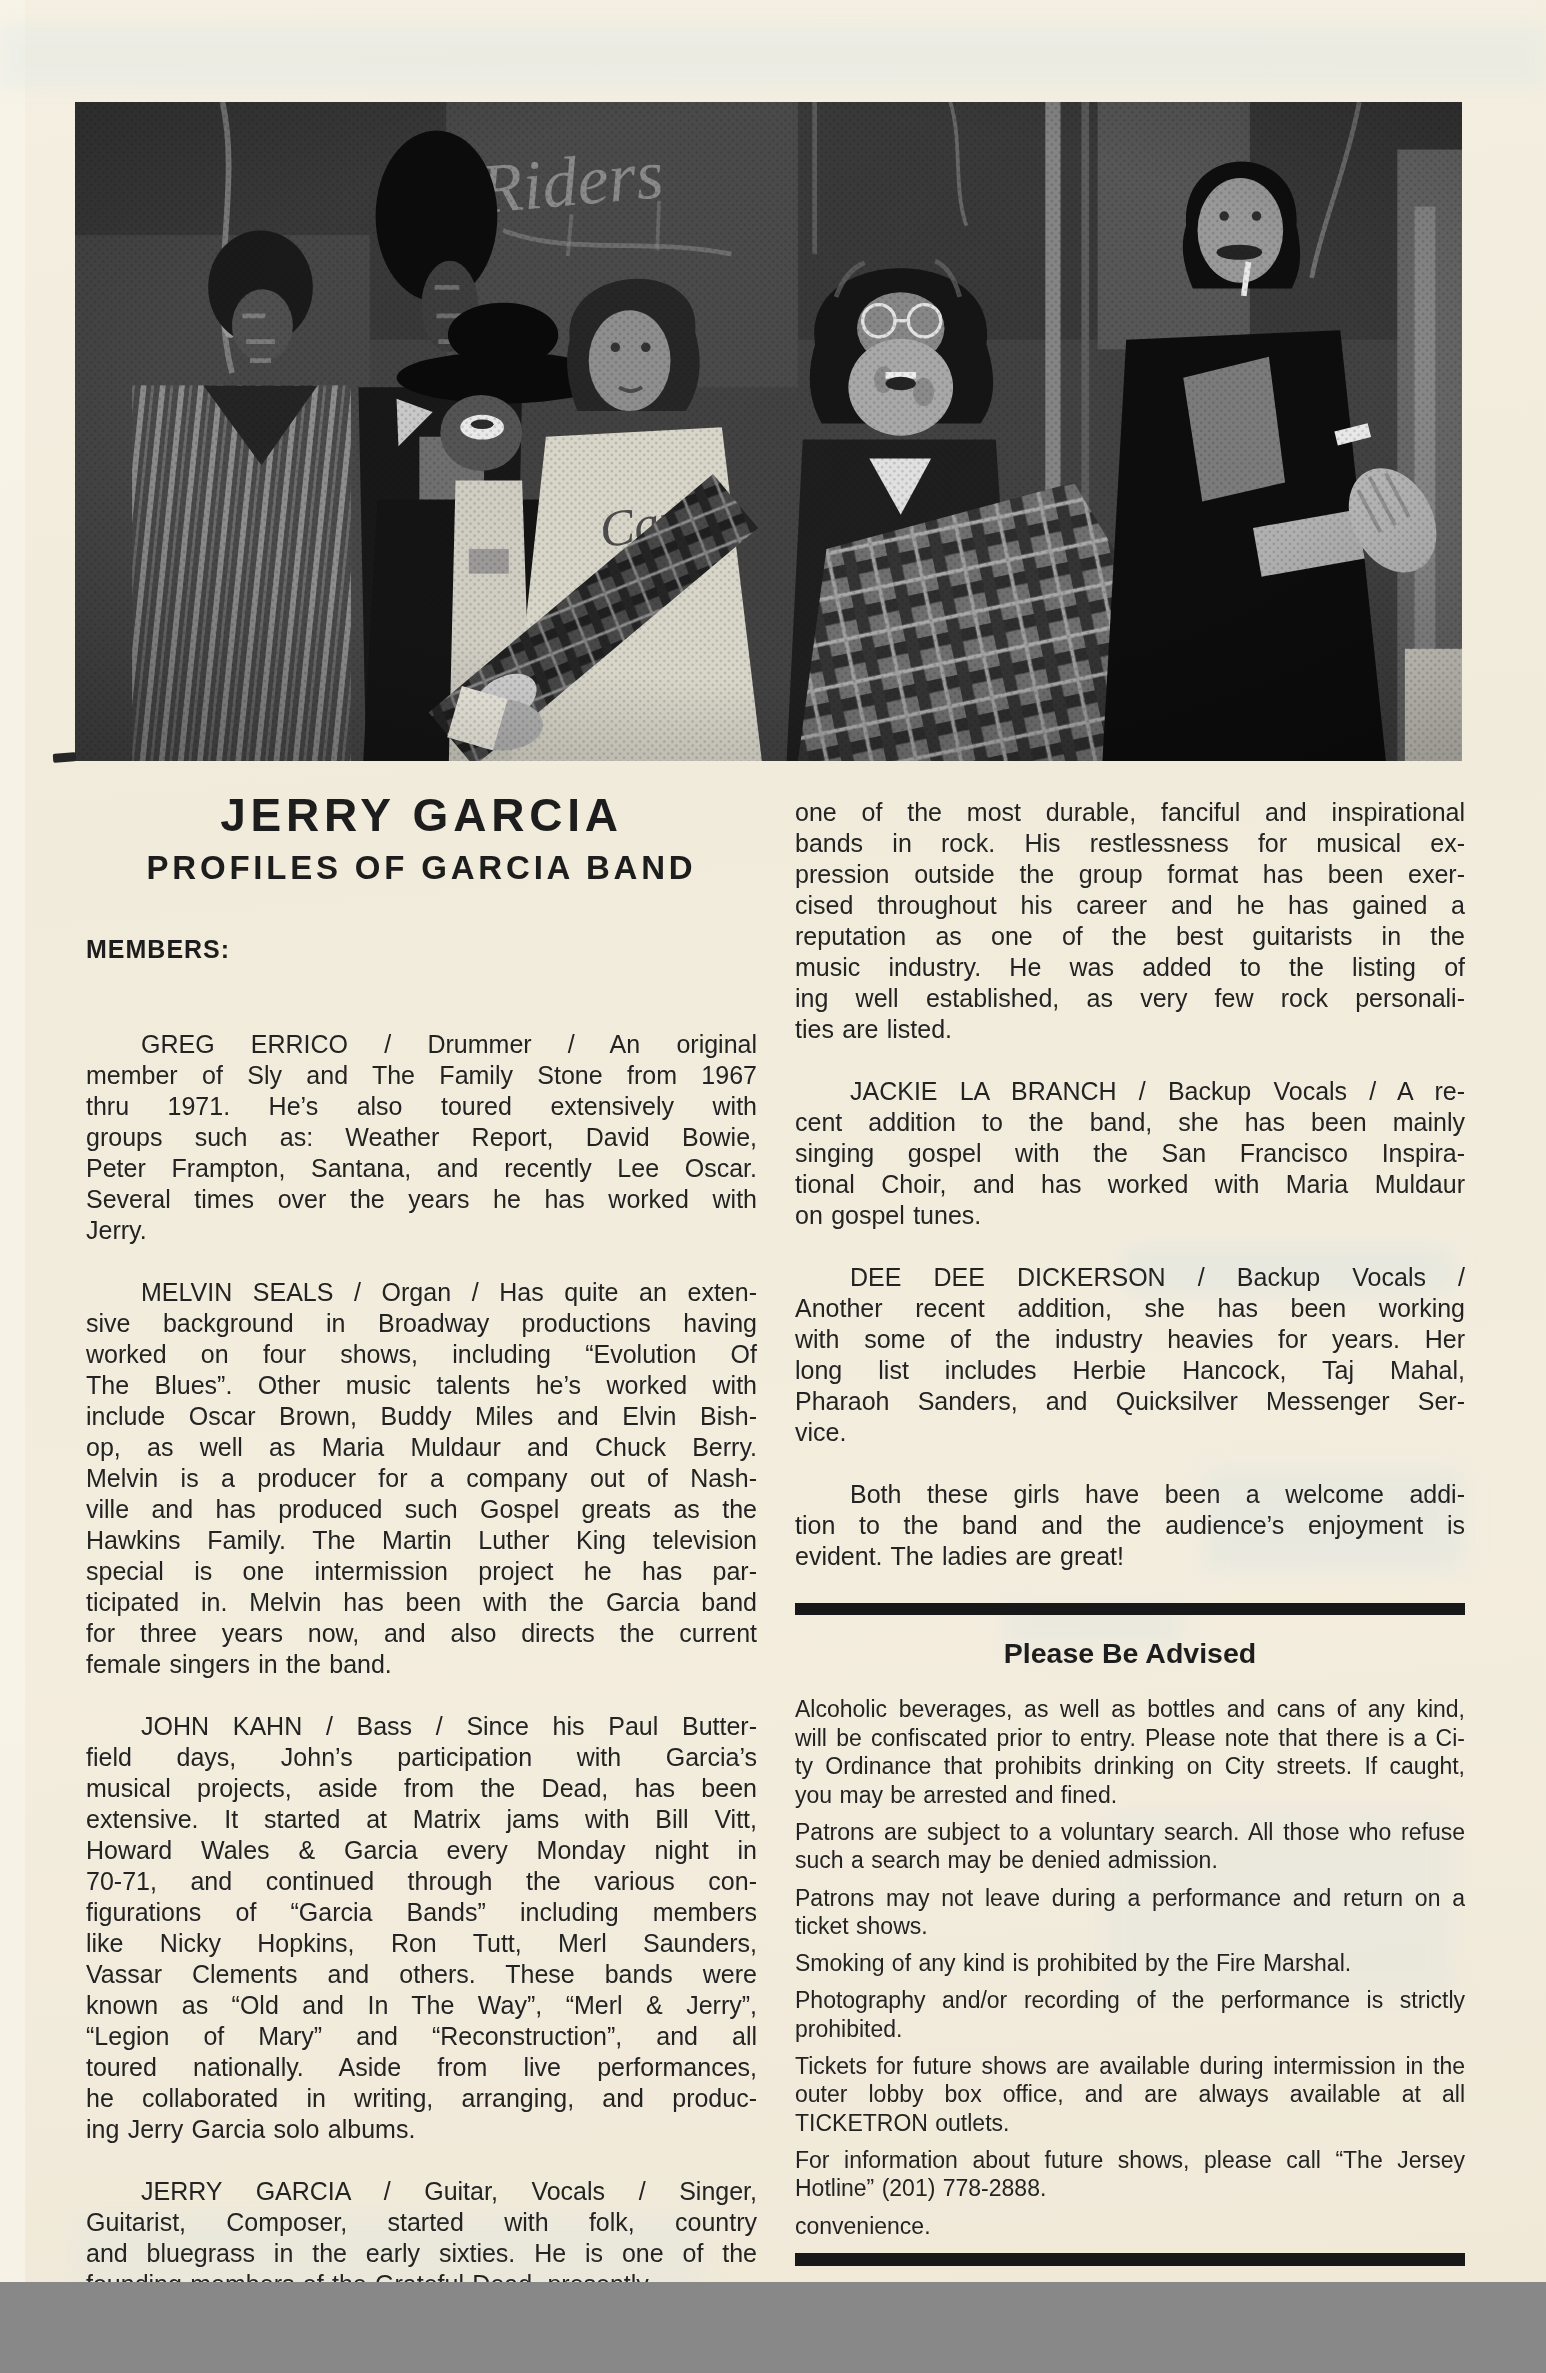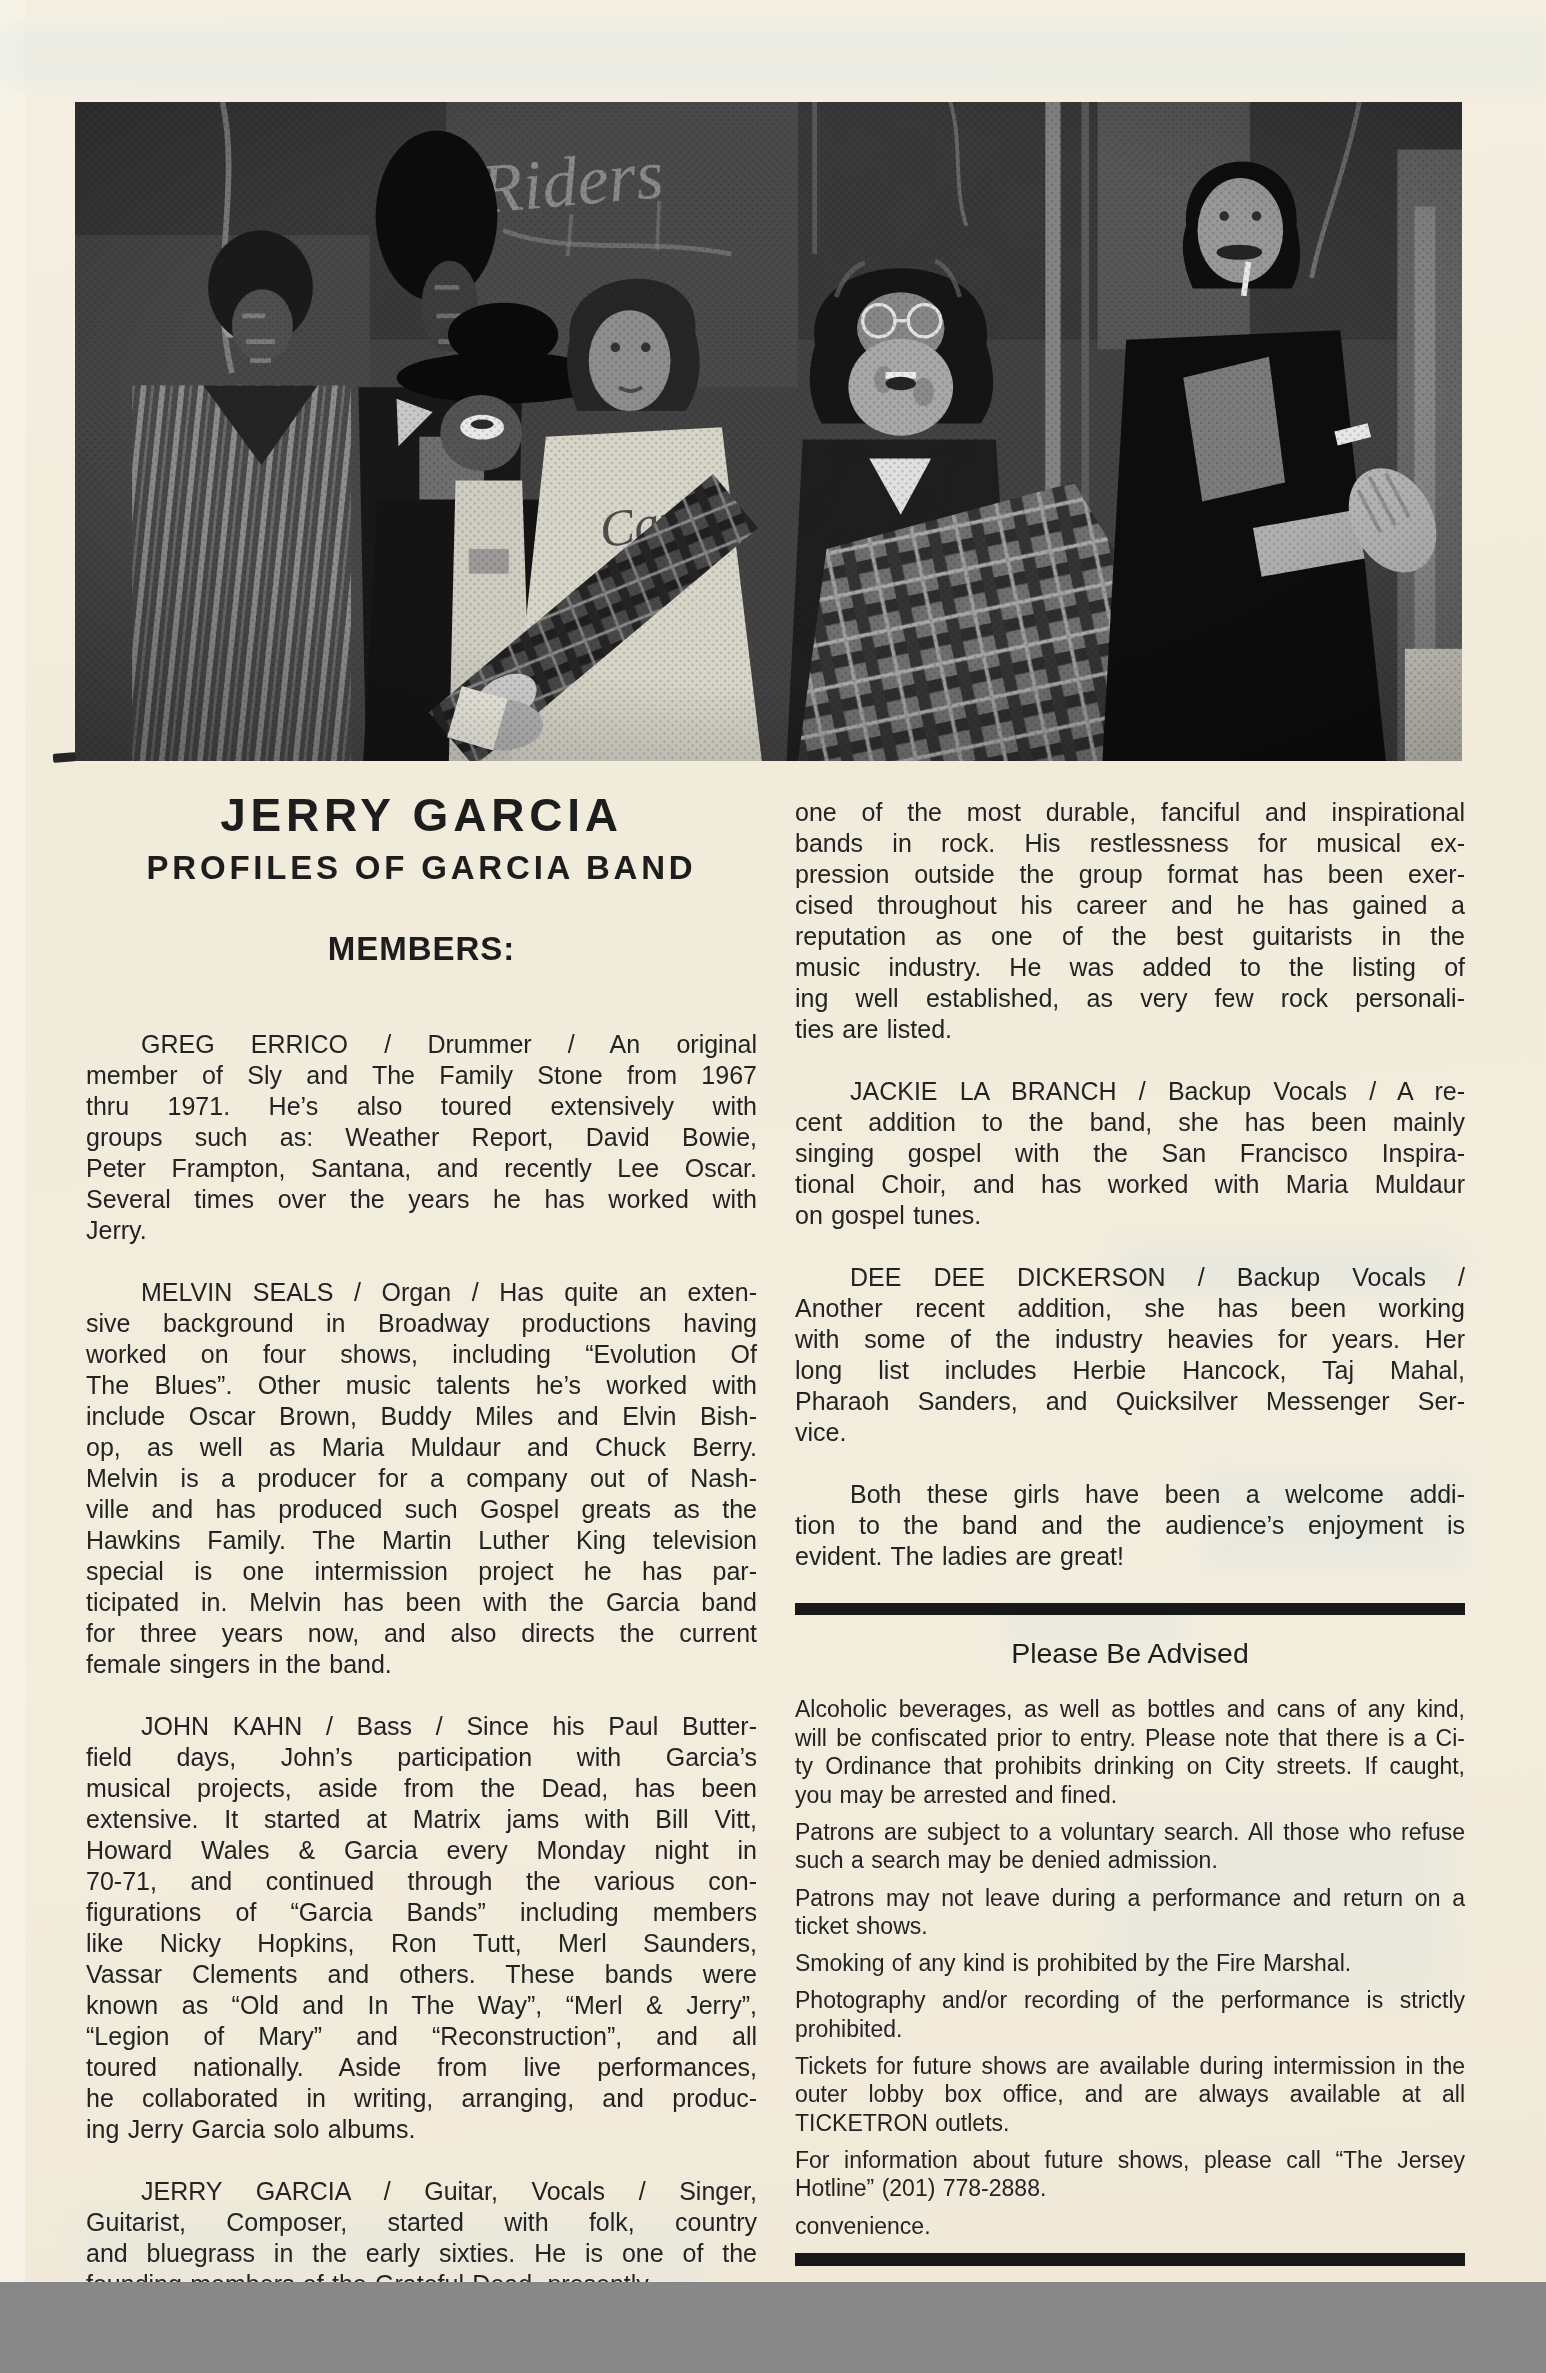--- a/index.html
+++ b/index.html
@@ -16,30 +16,30 @@
   .g3{left:1003px;top:1603px;width:181px;height:44px;opacity:.35;}
   .g4{left:1103px;top:1812px;width:352px;height:190px;opacity:.28;}
   .g5{left:76px;top:2216px;width:628px;height:76px;opacity:.28;}
   .artifact{position:absolute;left:53px;top:753px;width:23px;height:8.6px;background:#262626;border-radius:1.9px;transform:rotate(-4deg);}
   .photo-box{position:absolute;left:75px;top:102px;width:1387px;height:659px;background:#404040;}
   .photo-box svg{display:block;width:100%;height:100%;}
   .col-left{position:absolute;left:86px;top:775px;width:671px;}
   .col-right{position:absolute;left:795px;top:780px;width:670px;}
   h1.title{font-size:46px;line-height:51px;letter-spacing:4.8px;text-align:center;font-weight:700;margin:15px 0 0;color:#1d1d1d;}
   h2.subtitle{font-size:33px;line-height:38px;letter-spacing:3.8px;text-align:center;font-weight:700;margin:7.6px 0 0;color:#1d1d1d;}
-  h3.members{font-size:33px;line-height:38px;letter-spacing:1px;text-align:center;font-weight:700;margin:43px 0 0;color:#1d1d1d;}
+  h3.members{font-size:25px;line-height:38px;letter-spacing:1px;font-weight:700;margin:43px 0 0;color:#1d1d1d;}
   .para{font-size:25px;line-height:31px;margin:0 0 31px;word-spacing:1.4px;}
   .para.mt-first{margin-top:61px;}
   .para.mt-cont{margin-top:17px;}
   .para .ln,.adv .ln{text-align:justify;text-align-last:justify;}
   .para .ln.last,.adv .ln.last{text-align-last:left;}
   .para.indent .ln:first-child{text-indent:55px;}
   .bar{height:12.4px;background:#181818;margin-top:7.6px;}
   .bar.bottom{margin-top:13.3px;}
-  h4.adv-heading{font-size:28.5px;line-height:34px;text-align:center;font-weight:400;margin:21px 0 25px;color:#1d1d1d;}
+  h4.adv-heading{font-size:28.5px;line-height:34px;text-align:center;font-weight:700;margin:21px 0 25px;color:#1d1d1d;}
   .adv{font-size:23px;line-height:28.5px;margin:0 0 8.6px;word-spacing:1px;}
 </style>
 </head>
 <body>
 
 <div class="page">
   <div class="edge-strip"></div>
   <div class="tint-top"></div>
   <div class="ghost g1"></div>
   <div class="ghost g2"></div>

